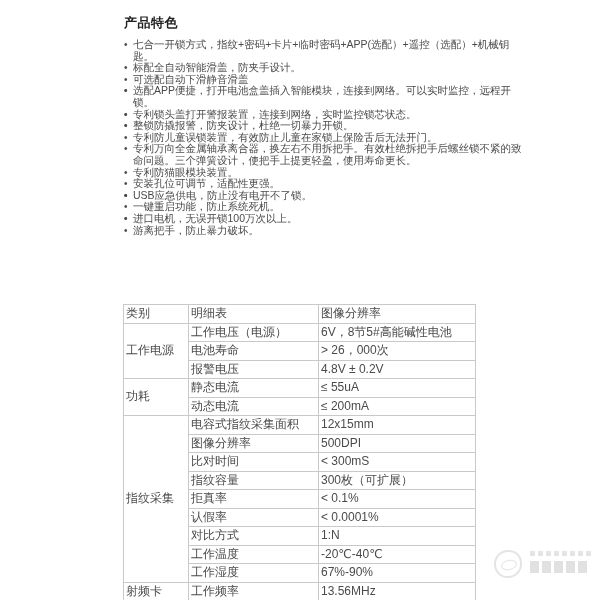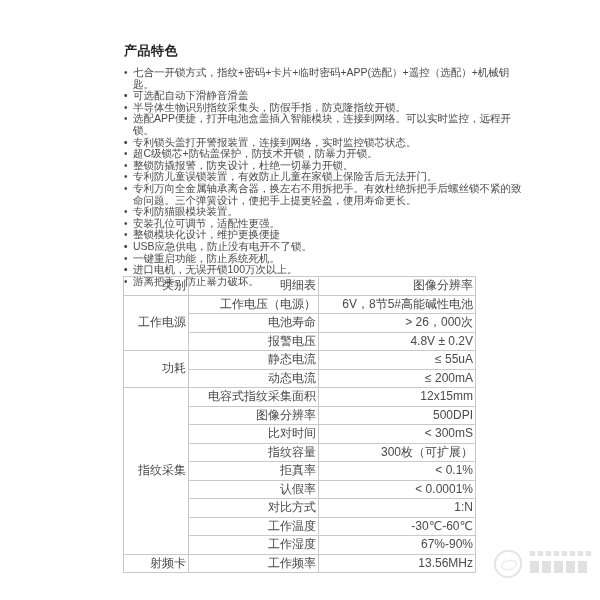--- a/index.html
+++ b/index.html
@@ -6,28 +6,28 @@
     --c-text:#4a4a4a;
     --c-title:#222222;
     --c-border:#c9c9c9;
     --c-bg:#ffffff;
   }
   *{box-sizing:border-box;margin:0;padding:0;}
   html,body{width:600px;height:600px;background:var(--c-bg);overflow:hidden;}
   body{font-family:"Liberation Sans","DejaVu Sans",sans-serif;color:var(--c-text);position:relative;}
 
   .content{position:absolute;left:124px;top:14px;width:456px;}
-  .page-title{font-size:13px;font-weight:bold;color:var(--c-title);margin-bottom:7px;letter-spacing:0.5px;margin-top:28px;}
+  .page-title{font-size:13px;font-weight:bold;color:var(--c-title);margin-bottom:7px;letter-spacing:0.5px;}
 
   .feature-list{list-style:none;width:404px;font-size:10.5px;line-height:11.6px;color:var(--c-text);}
   .feature-item{position:relative;padding-left:9px;}
   .feature-bullet{position:absolute;left:0;top:0;font-size:10px;color:var(--c-text);}
 
-  .spec-table{position:absolute;left:123px;top:276px;width:352px;border-collapse:collapse;table-layout:fixed;
-    font-size:12px;color:var(--c-text);text-align:right;}
+  .spec-table{position:absolute;left:123px;top:304px;width:352px;border-collapse:collapse;table-layout:fixed;
+    font-size:12px;color:var(--c-text);text-align:left;}
   .spec-table th,.spec-table td{border:1px solid var(--c-border);font-weight:normal;height:18.5px;
     padding:0 2px;line-height:1.1;overflow:hidden;white-space:nowrap;}
   .col-category{width:65px;}
   .col-item{width:130px;}
   .col-value{width:157px;}
 
   .watermark{position:absolute;left:492px;top:548px;width:108px;height:40px;opacity:0.22;}
   .watermark-logo{position:absolute;left:2px;top:2px;width:28px;height:28px;border:2px solid #8a8a8a;
     border-radius:50% 46% 50% 48%;}
   .watermark-logo::after{content:"";position:absolute;left:5px;top:8px;width:14px;height:8px;
@@ -36,33 +36,33 @@
   .wm-line1{height:5px;width:64px;background:repeating-linear-gradient(90deg,#8a8a8a 0 5px,transparent 5px 8px);}
   .wm-line2{margin-top:5px;height:12px;width:60px;background:repeating-linear-gradient(90deg,#7a7a7a 0 9px,transparent 9px 12px);}
 </style>
 </head>
 <body>
 
 <main class="content">
   <h2 class="page-title">产品特色</h2>
   <ul class="feature-list">
       <li class="feature-item"><span class="feature-bullet">•</span><span>七合一开锁方式，指纹+密码+卡片+临时密码+APP(选配）+遥控（选配）+机械钥匙。</span></li>
+      <li class="feature-item"><span class="feature-bullet">•</span><span>标配全自动智能滑盖，防夹手设计。</span></li>
+      <li class="feature-item"><span class="feature-bullet">•</span><span>可选配自动下滑静音滑盖</span></li>
       <li class="feature-item"><span class="feature-bullet">•</span></li>
-      <li class="feature-item"><span class="feature-bullet">•</span><span>可选配自动下滑静音滑盖</span></li>
-      <li class="feature-item"><span class="feature-bullet">•</span><span>半导体生物识别指纹采集头，防假手指，防克隆指纹开锁。</span></li>
       <li class="feature-item"><span class="feature-bullet">•</span><span>选配APP便捷，打开电池盒盖插入智能模块，连接到网络。可以实时监控，远程开锁。</span></li>
       <li class="feature-item"><span class="feature-bullet">•</span></li>
       <li class="feature-item"><span class="feature-bullet">•</span><span>专利锁头盖打开警报装置，连接到网络，实时监控锁芯状态。</span></li>
-      <li class="feature-item"><span class="feature-bullet">•</span><span>超C级锁芯+防钻盖保护，防技术开锁，防暴力开锁。</span></li>
+      <li class="feature-item"><span class="feature-bullet">•</span></li>
       <li class="feature-item"><span class="feature-bullet">•</span><span>整锁防撬报警，防夹设计，杜绝一切暴力开锁。</span></li>
       <li class="feature-item"><span class="feature-bullet">•</span><span>专利防儿童误锁装置，有效防止儿童在家锁上保险舌后无法开门。</span></li>
       <li class="feature-item"><span class="feature-bullet">•</span><span>专利万向全金属轴承离合器，换左右不用拆把手。有效杜绝拆把手后螺丝锁不紧的致命问题。三个弹簧设计，使把手上提更轻盈，使用寿命更长。</span></li>
       <li class="feature-item"><span class="feature-bullet">•</span><span>专利防猫眼模块装置。</span></li>
       <li class="feature-item"><span class="feature-bullet">•</span><span>安装孔位可调节，适配性更强。</span></li>
-      <li class="feature-item"><span class="feature-bullet">•</span><span>整锁模块化设计，维护更换便捷</span></li>
+      <li class="feature-item"><span class="feature-bullet">•</span></li>
       <li class="feature-item"><span class="feature-bullet">•</span></li>
       <li class="feature-item"><span class="feature-bullet">•</span><span>USB应急供电，防止没有电开不了锁。</span></li>
       <li class="feature-item"><span class="feature-bullet">•</span><span>一键重启功能，防止系统死机。</span></li>
       <li class="feature-item"><span class="feature-bullet">•</span></li>
       <li class="feature-item"><span class="feature-bullet">•</span><span>进口电机，无误开锁100万次以上。</span></li>
       <li class="feature-item"><span class="feature-bullet">•</span><span>游离把手，防止暴力破坏。</span></li>
     </ul>
 </main>
 
 <table class="spec-table">
@@ -125,21 +125,21 @@
       <tr>
         <td>认假率</td>
         <td>&lt; 0.0001%</td>
       </tr>
       <tr>
         <td>对比方式</td>
         <td>1:N</td>
       </tr>
       <tr>
         <td>工作温度</td>
-        <td>-30℃-60℃</td>
+        <td>-20℃-40℃</td>
       </tr>
       <tr>
         <td>工作湿度</td>
         <td>67%-90%</td>
       </tr>
       <tr>
         <td rowspan="1">射频卡</td>
         <td>工作频率</td>
         <td>13.56MHz</td>
       </tr>

